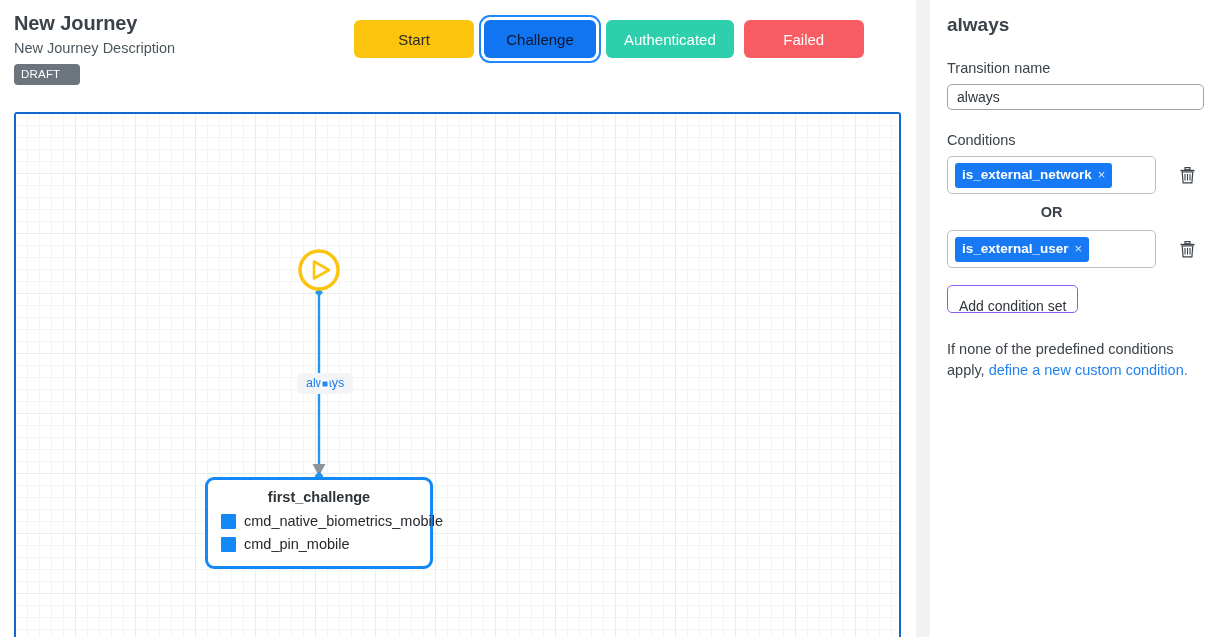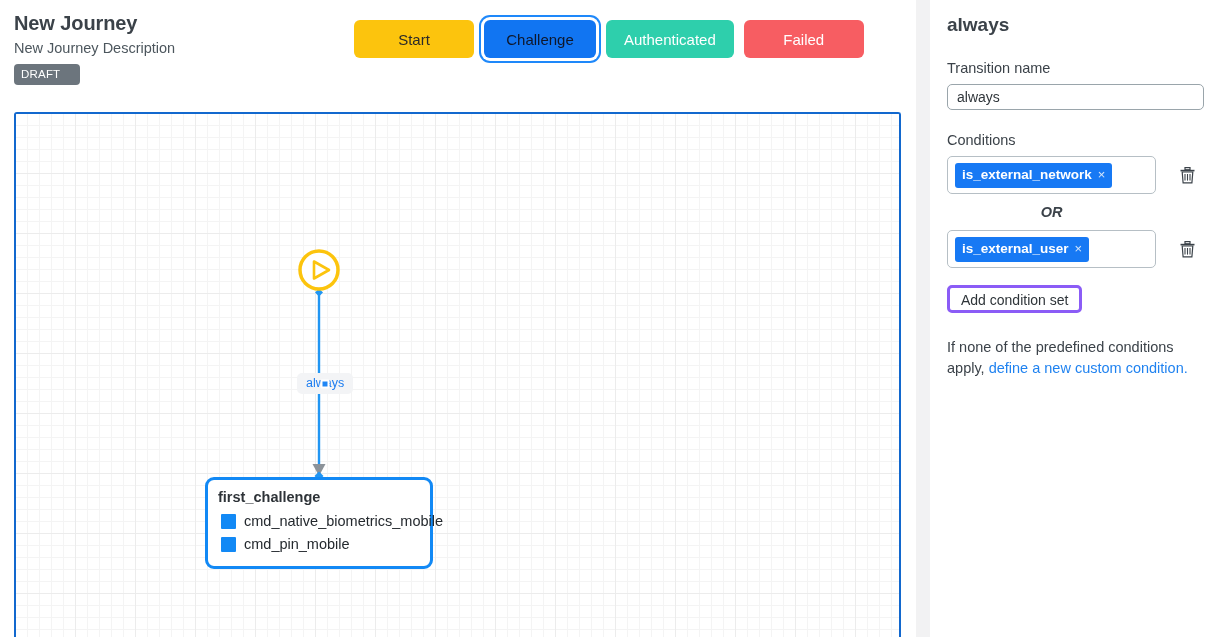--- a/index.html
+++ b/index.html
@@ -157,21 +157,21 @@
     position: absolute;
     left: 189px; top: 363px;
     width: 228px;
     border: 3px solid #1289f5;
     border-radius: 9px;
     background: #ffffff;
     padding: 8px 10px 10px 10px;
     cursor: pointer;
   }
   #challenge-node-title {
-    text-align: left;
+    text-align: center;
     font-size: 14.5px;
     font-weight: bold;
     color: #2e3338;
     line-height: 19px;
     margin-bottom: 3px;
   }
   .node-item {
     display: flex;
     align-items: center;
     gap: 8px;
@@ -281,32 +281,31 @@
     padding: 0;
   }
   #or-separator {
     text-align: center;
     font-size: 14.5px;
     font-weight: bold;
     color: #3b4249;
     line-height: 20px;
     width: 209px;
     margin: 8px 0 8px 0;
-    font-style: italic;
   }
   #add-condition-set {
     margin-top: 17px;
     background: #ffffff;
-    border: 3px solid #8b5cf6;
+    border: 1px solid #8b5cf6;
     border-radius: 5px;
     font-family: "Liberation Sans", sans-serif;
     font-size: 14px;
     color: #2e3439;
     height: 28px;
-    padding: 4px 11px;
+    padding: 12px 11px;
     cursor: pointer;
   }
   #hint-text {
     margin-top: 24px;
     width: 248px;
     font-size: 14.5px;
     color: #3b4249;
     line-height: 21px;
   }
   #custom-condition-link {

